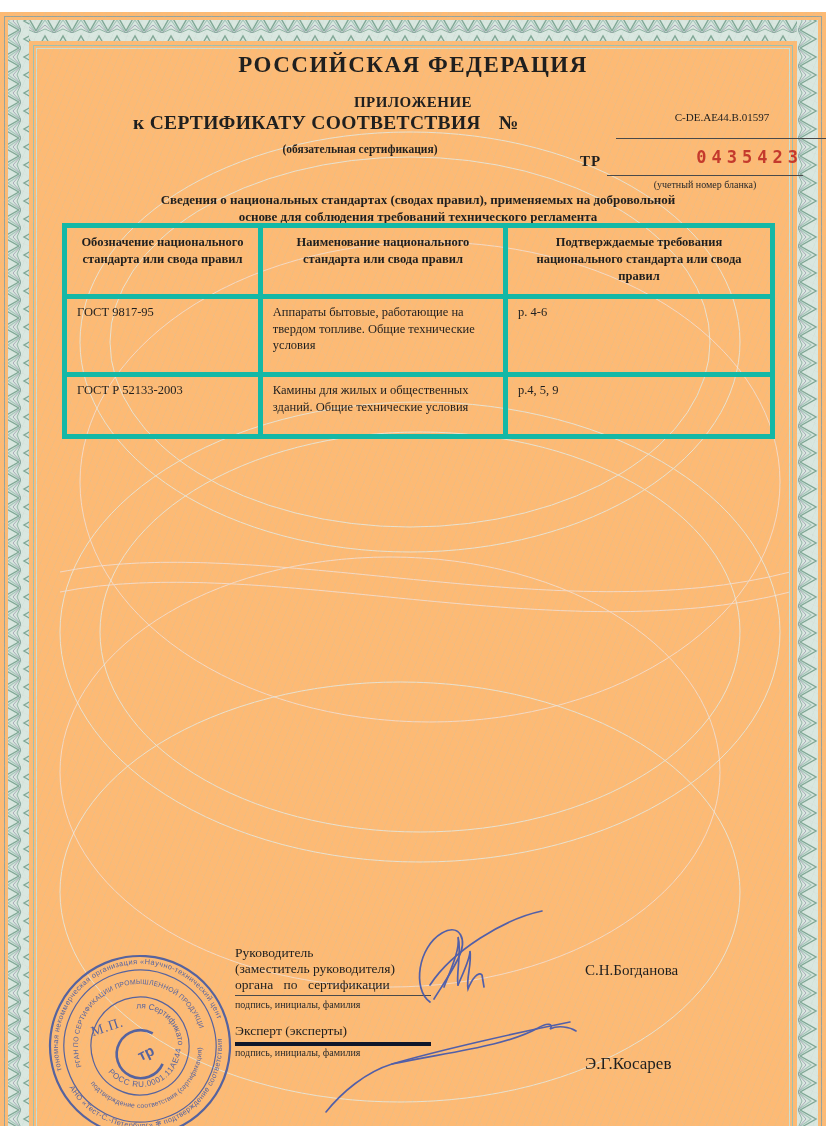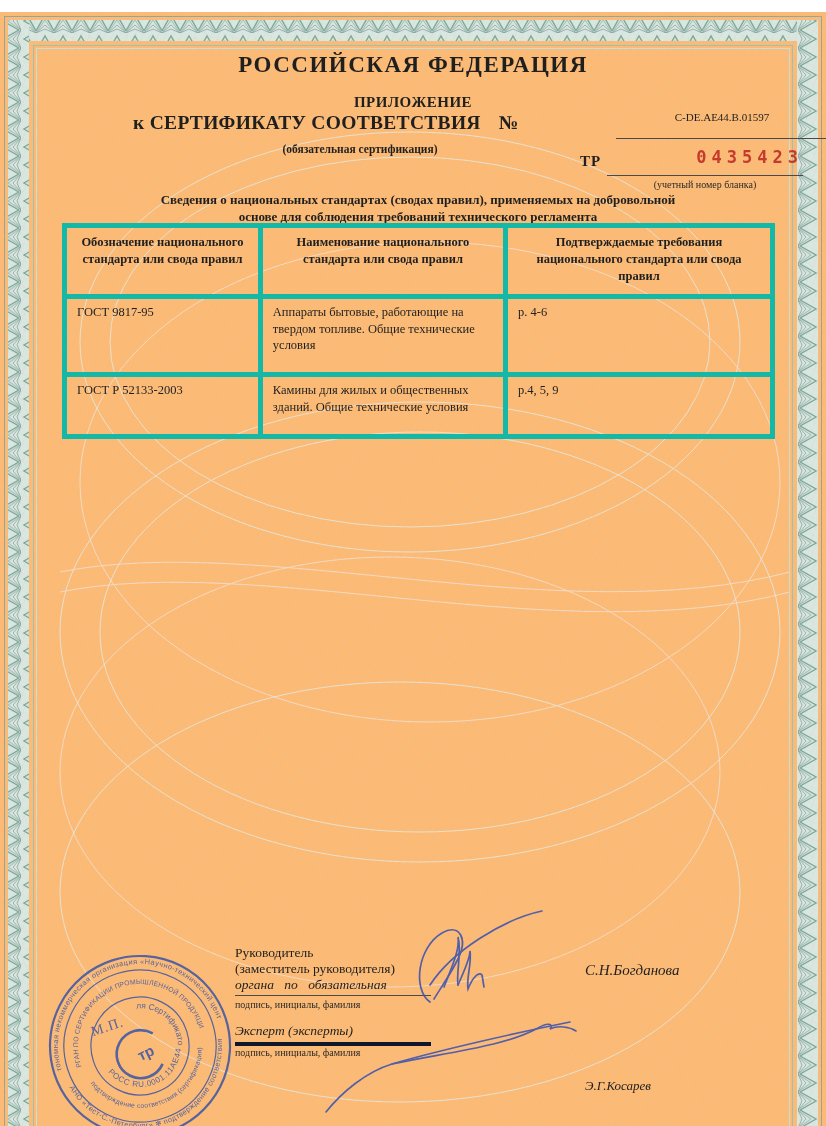--- a/index.html
+++ b/index.html
@@ -39,22 +39,22 @@
   .std-table td{padding:5px 10px 18px;text-align:left;}
   .std-table tr.r1 td{height:48px;}
   .std-table tr.r2 td{height:32px;}
   .sig-role{top:933px;left:235px;width:210px;font-size:13.5px;line-height:16px;}
   .sig-role .just{word-spacing:7px;}
   .sig-line1{top:933px;left:235px;width:196px;height:50px;border-bottom:1px solid #4a4a4a;}
   .sig-cap1{top:987px;left:235px;font-size:10px;color:#2a2a2a;}
   .sig-name1{top:950px;left:585px;font-size:15px;}
   .sig-role2{top:1011px;left:235px;width:196px;height:19px;font-size:13.5px;border-bottom:4px solid #0f172a;}
   .sig-cap2{top:1035px;left:235px;font-size:10px;color:#2a2a2a;}
-  .sig-name2{top:1066px;left:585px;font-size:13px;}
-  .nowrap{white-space:nowrap;font-style:italic;}
+  .sig-name2{top:1042px;left:585px;font-size:17px;}
+  .nowrap{white-space:nowrap;}
 </style>
 </head>
 <body>
 
 <div class="page">
 
   <svg class="abs" style="left:0;top:0;" width="826" height="1126" viewBox="0 0 826 1126">
     <defs>
       <pattern id="chevH" width="18" height="21" patternUnits="userSpaceOnUse">
         <rect width="18" height="21" fill="#d9e7e0"></rect>
@@ -143,21 +143,21 @@
         <td>Камины для жилых и общественных зданий. Общие технические условия</td>
         <td>р.4, 5, 9</td>
       </tr>
     </tbody>
   </table>
 
   <div class="abs sig-line1"></div>
   <div class="abs sig-role">
     <div>Руководитель</div>
     <div>(заместитель руководителя)</div>
-    <div class="just nowrap">органа по обязательная</div>
+    <div class="just nowrap">органа по сертификации</div>
   </div>
   <div class="abs sig-cap1">подпись, инициалы, фамилия</div>
   <div class="abs sig-name1 nowrap">С.Н.Богданова</div>
 
   <div class="abs sig-role2 nowrap">Эксперт (эксперты)</div>
   <div class="abs sig-cap2">подпись, инициалы, фамилия</div>
   <div class="abs sig-name2 nowrap">Э.Г.Косарев</div>
 
   <svg class="abs" style="left:400px;top:895px;" width="150" height="105" viewBox="0 0 150 105">
     <g fill="none" stroke="#4056ae" stroke-width="1.7" stroke-linecap="round" opacity="0.9">

